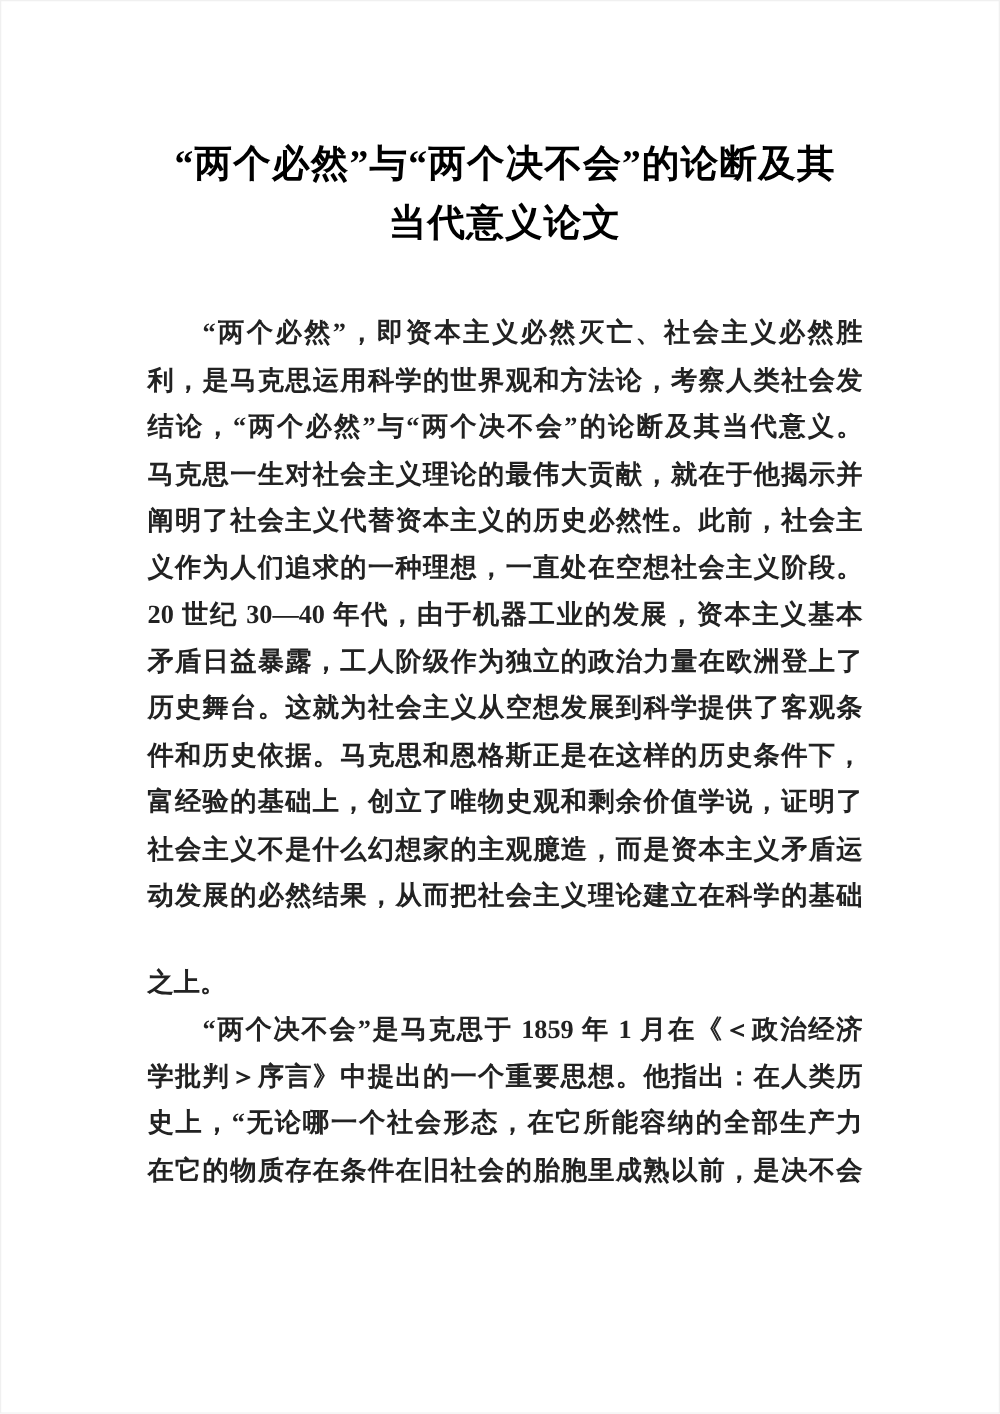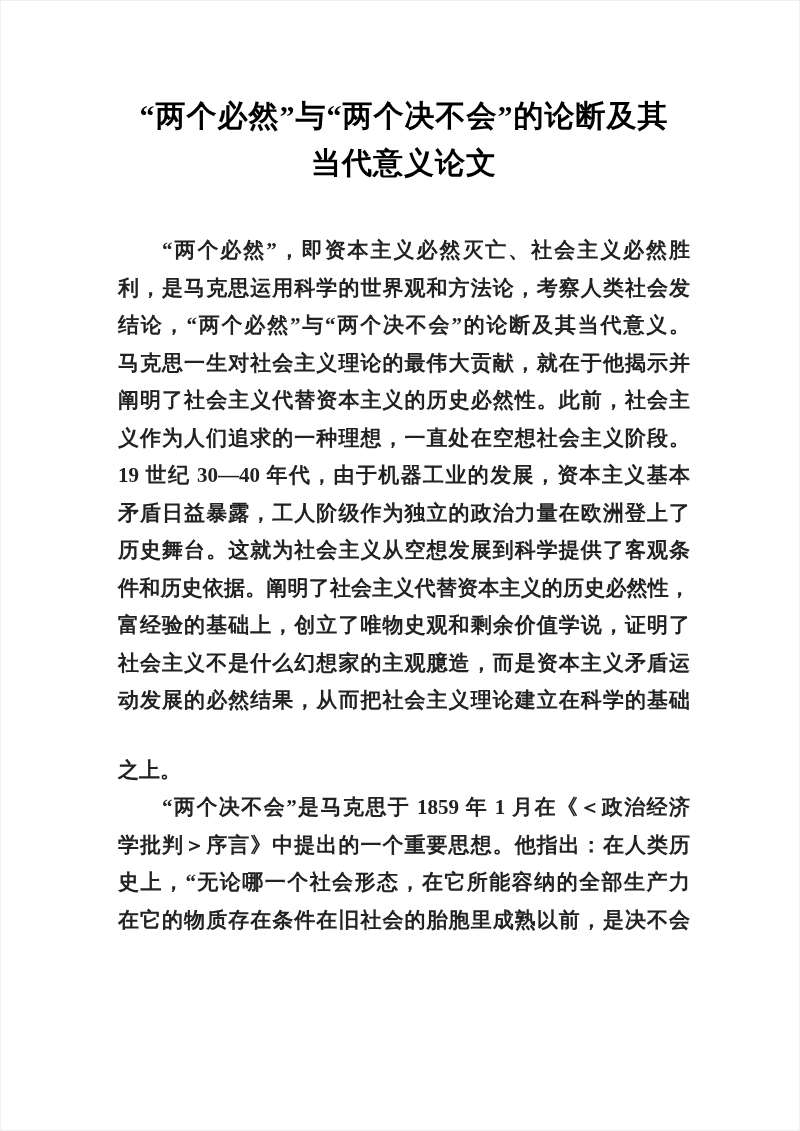--- a/index.html
+++ b/index.html
@@ -12,21 +12,21 @@
     width: 800px;
     height: 1131px;
     background: #ffffff;
     overflow: hidden;
     box-shadow: inset 0 0 0 1px #f0f0f0;
     font-family: "Liberation Serif", "DejaVu Serif", serif;
   }
   .content {
     position: absolute;
     left: 118px;
-    top: 0;
+    top: 16px;
     width: 572px;
   }
   .doc-title {
     margin-top: 92px;
     font-size: 30px;
     line-height: 47px;
     font-weight: 700;
     color: #000000;
     text-align: center;
     letter-spacing: 1px;
@@ -66,24 +66,24 @@
 
     <div class="doc-body">
 
       <div class="paragraph">
         <div class="text-line first-line">“两个必然”，即资本主义必然灭亡、社会主义必然胜</div>
         <div class="text-line">利，是马克思运用科学的世界观和方法论，考察人类社会发</div>
         <div class="text-line">结论，“两个必然”与“两个决不会”的论断及其当代意义。</div>
         <div class="text-line">马克思一生对社会主义理论的最伟大贡献，就在于他揭示并</div>
         <div class="text-line">阐明了社会主义代替资本主义的历史必然性。此前，社会主</div>
         <div class="text-line">义作为人们追求的一种理想，一直处在空想社会主义阶段。</div>
-        <div class="text-line">19 世纪 30—40 年代，由于机器工业的发展，资本主义基本</div>
+        <div class="text-line">20 世纪 30—40 年代，由于机器工业的发展，资本主义基本</div>
         <div class="text-line">矛盾日益暴露，工人阶级作为独立的政治力量在欧洲登上了</div>
         <div class="text-line">历史舞台。这就为社会主义从空想发展到科学提供了客观条</div>
-        <div class="text-line">件和历史依据。阐明了社会主义代替资本主义的历史必然性，</div>
+        <div class="text-line">件和历史依据。马克思和恩格斯正是在这样的历史条件下，</div>
         <div class="text-line">富经验的基础上，创立了唯物史观和剩余价值学说，证明了</div>
         <div class="text-line">社会主义不是什么幻想家的主观臆造，而是资本主义矛盾运</div>
         <div class="text-line">动发展的必然结果，从而把社会主义理论建立在科学的基础</div>
         <div class="text-line flush-left">之上。</div>
       </div>
 
       <div class="paragraph">
         <div class="text-line first-line">“两个决不会”是马克思于 1859 年 1 月在《＜政治经济</div>
         <div class="text-line">学批判＞序言》中提出的一个重要思想。他指出：在人类历</div>
         <div class="text-line">史上，“无论哪一个社会形态，在它所能容纳的全部生产力</div>

